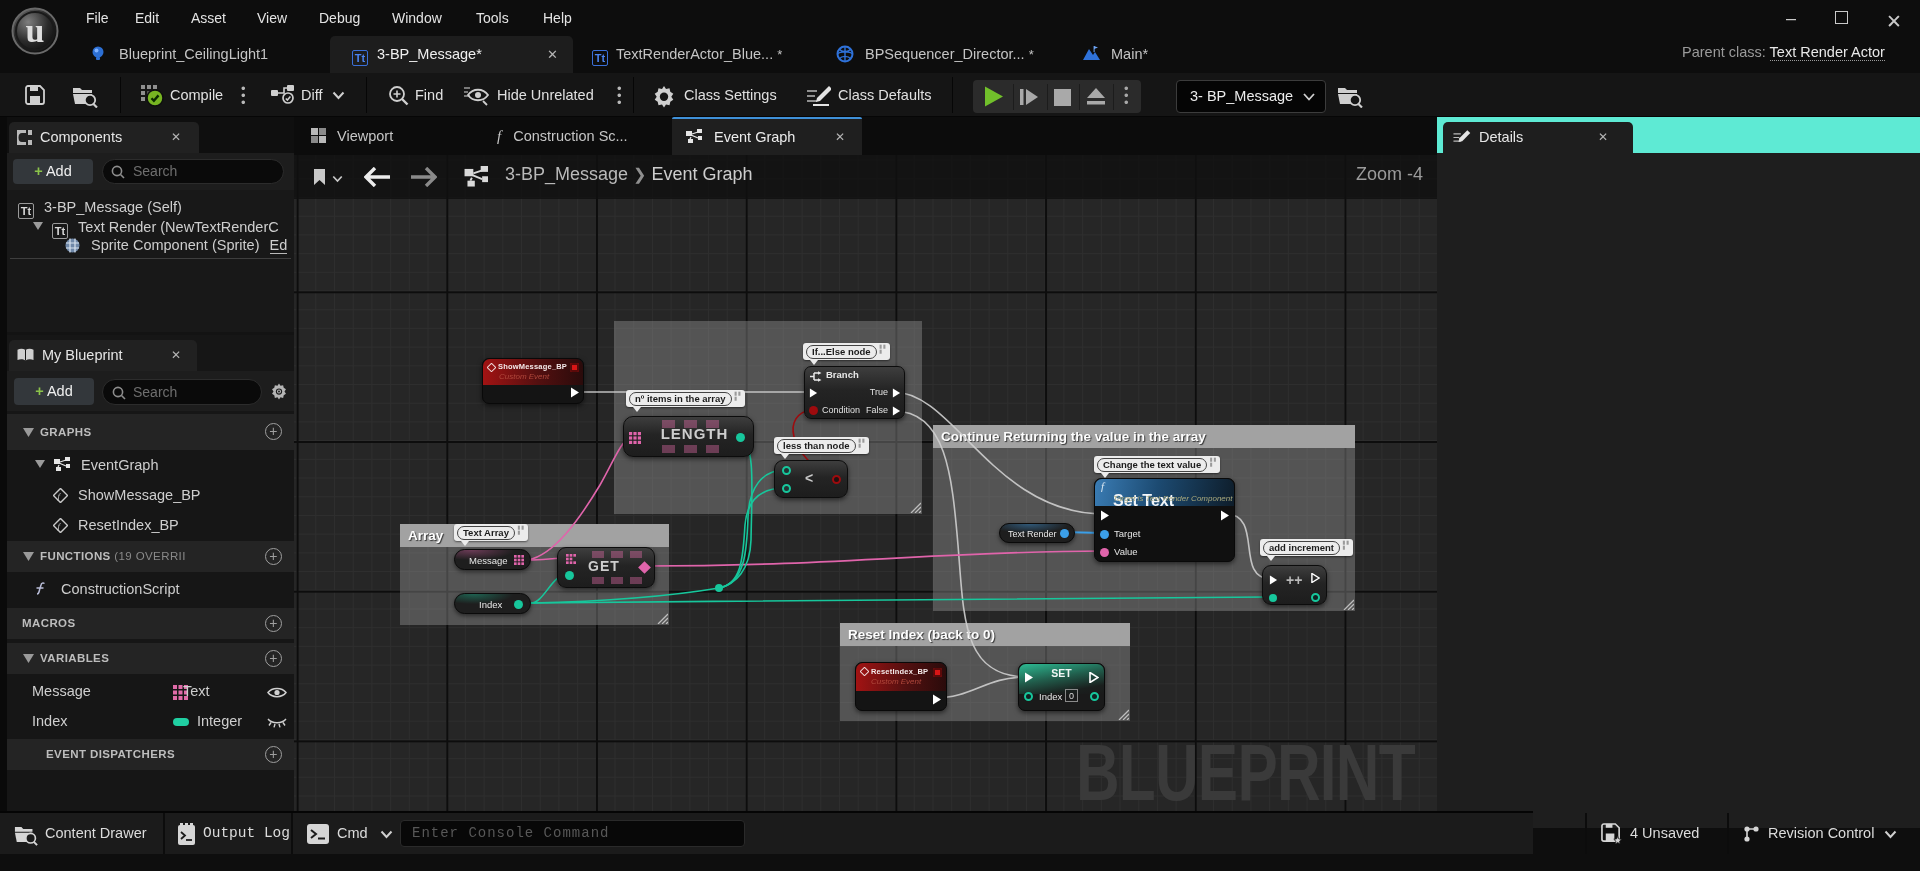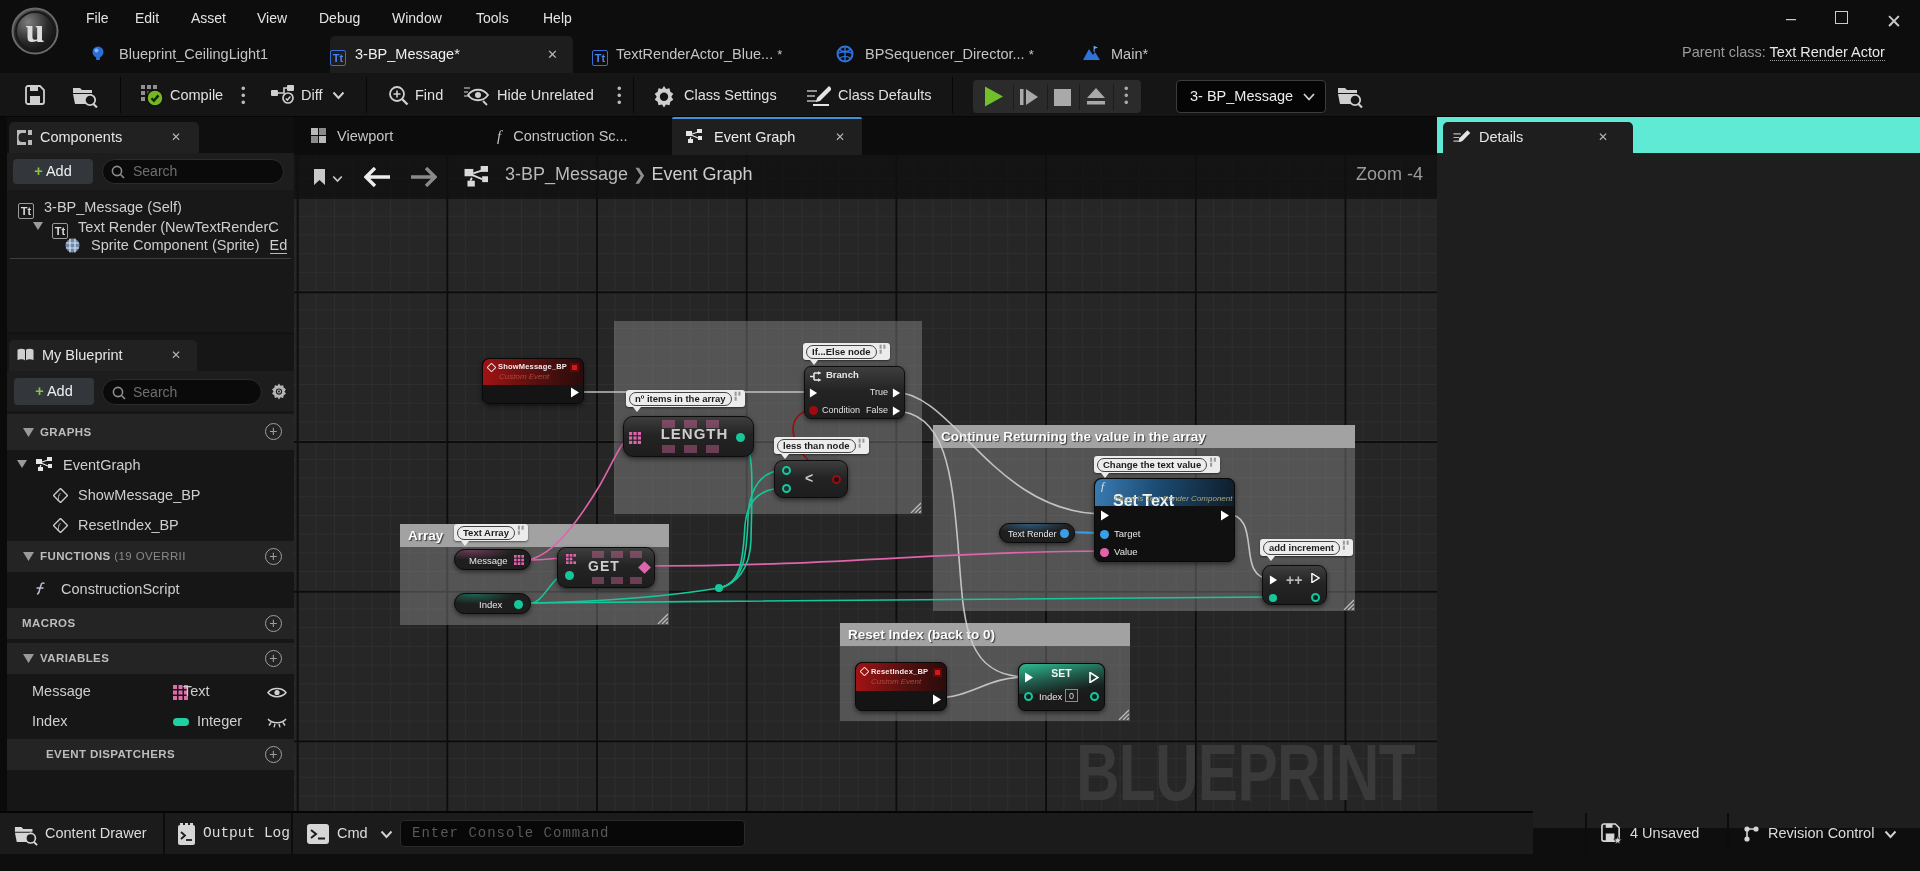--- a/index.html
+++ b/index.html
@@ -98,21 +98,21 @@
     <div class="winbtn" style="left:1886px;top:10px;font-size:19px;">✕</div>
 
     <div class="atab" style="left:90px;">
       <svg width="17" height="17" viewBox="0 0 17 17" style="vertical-align:-3px;">
           <circle cx="8" cy="7" r="5.5" fill="#2c6fd4"></circle>
           <circle cx="6.5" cy="5.5" r="2" fill="#7fb2ff"></circle>
           <rect x="6" y="12" width="4" height="3" rx="1" fill="#2c6fd4"></rect>
         </svg>
       <span style="margin-left:8px;">Blueprint_CeilingLight1</span>
     </div>
-    <div class="atab active" style="left:330px;width:243px;padding-left:0;">
+    <div class="atab active" style="left:330px;width:243px;padding-left:22px;">
       <span class="ticon">Tt</span><span style="margin-left:9px;">3-BP_Message*</span>
       <span style="position:absolute;right:15px;color:#b5b5b5;font-size:13px;">✕</span>
     </div>
     <div class="atab" style="left:836px;">
       <svg width="18" height="18" viewBox="0 0 18 18" style="vertical-align:-4px;">
           <circle cx="9" cy="9" r="7.5" fill="none" stroke="#2f72da" stroke-width="2"></circle>
           <path d="M9 1.5 L9 16.5 M1.5 9 C4 6,14 6,16.5 9 M3 4 C6 7.5,12 7.5,15 4 M3 14 C6 10.5,12 10.5,15 14" stroke="#2f72da" stroke-width="1.4" fill="none"></path>
         </svg>
       <span style="margin-left:7px;">BPSequencer_Director...</span> <span class="star">*</span>
     </div>
@@ -310,21 +310,21 @@
           </svg>
       </div>
 
       <div class="phead" style="left:0;top:79px;width:287px;height:36px;line-height:36px;">
         <svg style="position:absolute;left:16px;top:14px;" width="11" height="9" viewBox="0 0 11 9">
             <path d="M0 0 h11 l-5.5 9 z" fill="#9a9a9a"></path>
           </svg>
         <span style="margin-left:33px;">GRAPHS</span>
         <div class="circplus" style="right:12px;top:9px;">+</div>
       </div>
-      <div class="prow" style="left:10px;top:122px;">
+      <div class="prow" style="left:28px;top:122px;">
         <svg width="10" height="8" viewBox="0 0 10 8" style="vertical-align:2px;">
             <path d="M0 0 h10 l-5 8 z" fill="#9a9a9a"></path>
           </svg>
         <svg width="17" height="15" viewBox="0 0 17 15" style="vertical-align:-2px;margin-left:5px;">
             <rect x="0" y="2" width="6" height="5" fill="#e6e6e6"></rect>
             <rect x="2" y="10" width="5" height="4" fill="#e6e6e6"></rect>
             <rect x="11" y="0" width="5" height="4" fill="#e6e6e6"></rect>
             <rect x="12" y="7" width="4" height="4" fill="#e6e6e6"></rect>
             <path d="M6 5 l6 -2 M5 6 l7 3 M5 8 l-1 2" stroke="#e6e6e6" stroke-width="1.3"></path>
           </svg>

